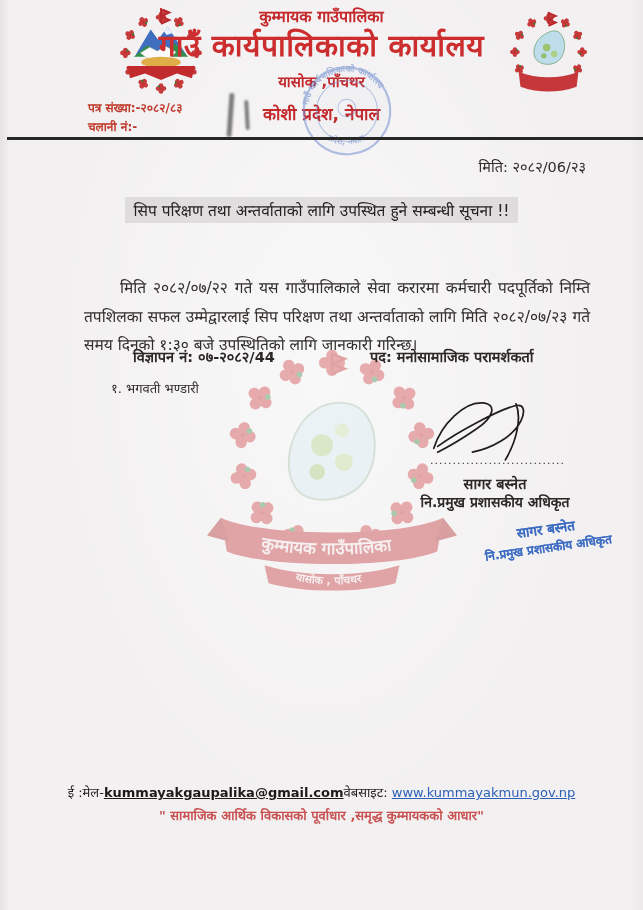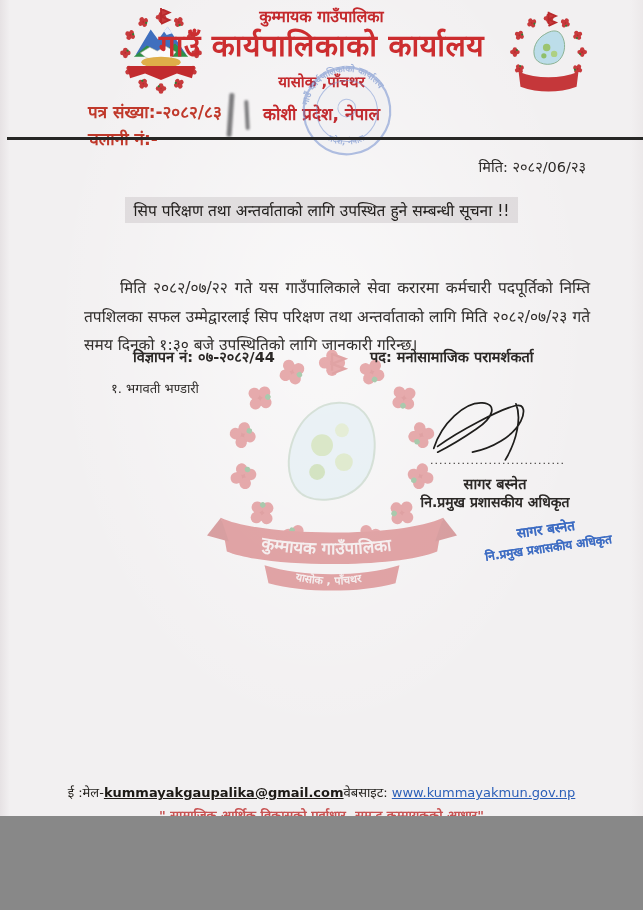--- a/index.html
+++ b/index.html
@@ -1,32 +1,32 @@
 <!DOCTYPE html>
 <html><head>
 <meta charset="utf-8">
 <style>
   html,body{margin:0;padding:0;background:#888;}
   .page{
-    position:relative;width:643px;height:816px;overflow:hidden;
+    position:relative;width:643px;height:910px;overflow:hidden;
     background:
       radial-gradient(ellipse at 50% 40%, rgba(255,255,255,.55) 0%, rgba(255,255,255,0) 60%),
       linear-gradient(90deg, #e6e2e4 0px, #f2f0f1 10px, #f2f0f1 630px, #ece9ea 643px),
       #f1eff0;
     font-family:"DejaVu Sans","Liberation Sans",sans-serif;
     color:#33302e;
   }
   .abs{position:absolute;}
   
   .head-center{left:0;right:0;top:8px;text-align:center;line-height:1.15;}
   .mun-name{font-size:16px;font-weight:bold;color:#c4292c;}
   .office-title{font-size:30px;font-weight:bold;color:#cc2d2f;margin-top:3px;letter-spacing:.5px;}
   .place-line{font-size:15px;font-weight:bold;color:#c4292c;margin-top:10px;}
   .prov-line{font-size:17px;font-weight:bold;color:#c4292c;margin-top:14px;}
-  .refs{left:88px;top:99px;font-size:17px;font-weight:bold;color:#c0392b;line-height:1.6;}
+  .refs{left:88px;top:99px;font-size:12px;font-weight:bold;color:#c0392b;line-height:1.6;}
   .emblem{width:106px;height:90px;}
   .round-stamp{left:288px;top:52px;width:118px;height:118px;opacity:.55;transform:rotate(-6deg);}
   .smudge{background:rgba(45,45,48,.6);filter:blur(1.3px);border-radius:2px;}
   .smudge.a{left:228px;top:93px;width:5px;height:44px;transform:rotate(4deg);}
   .smudge.b{left:245px;top:100px;width:4px;height:30px;transform:rotate(-3deg);}
   .rule{left:7px;right:0;top:137px;height:2.5px;background:#272725;}
   
   .date-line{right:57px;top:156px;font-size:14.5px;color:#2e2b29;}
   .subject-wrap{left:0;right:0;top:197px;text-align:center;}
   .subject{display:inline-block;font-size:15.5px;font-weight:normal;color:#23201e;

